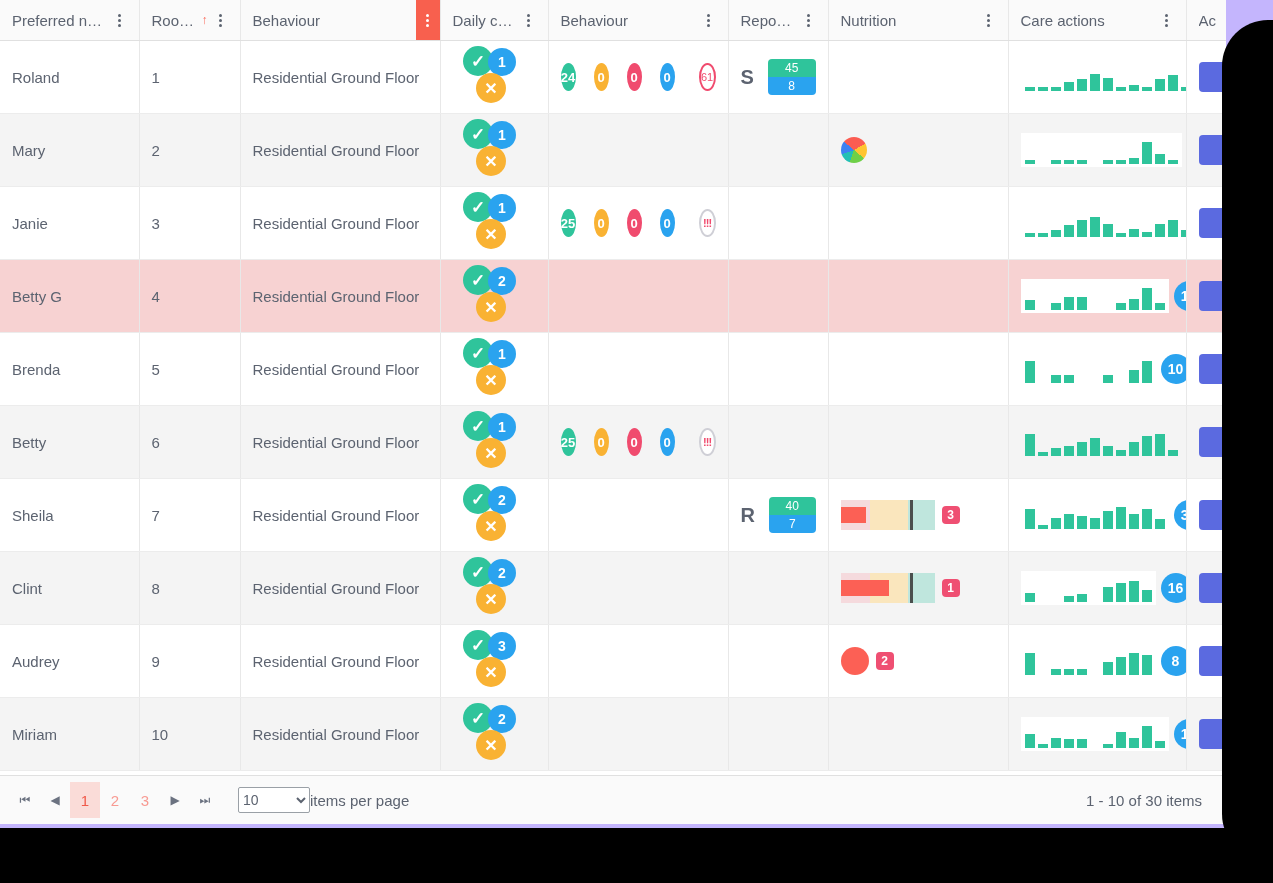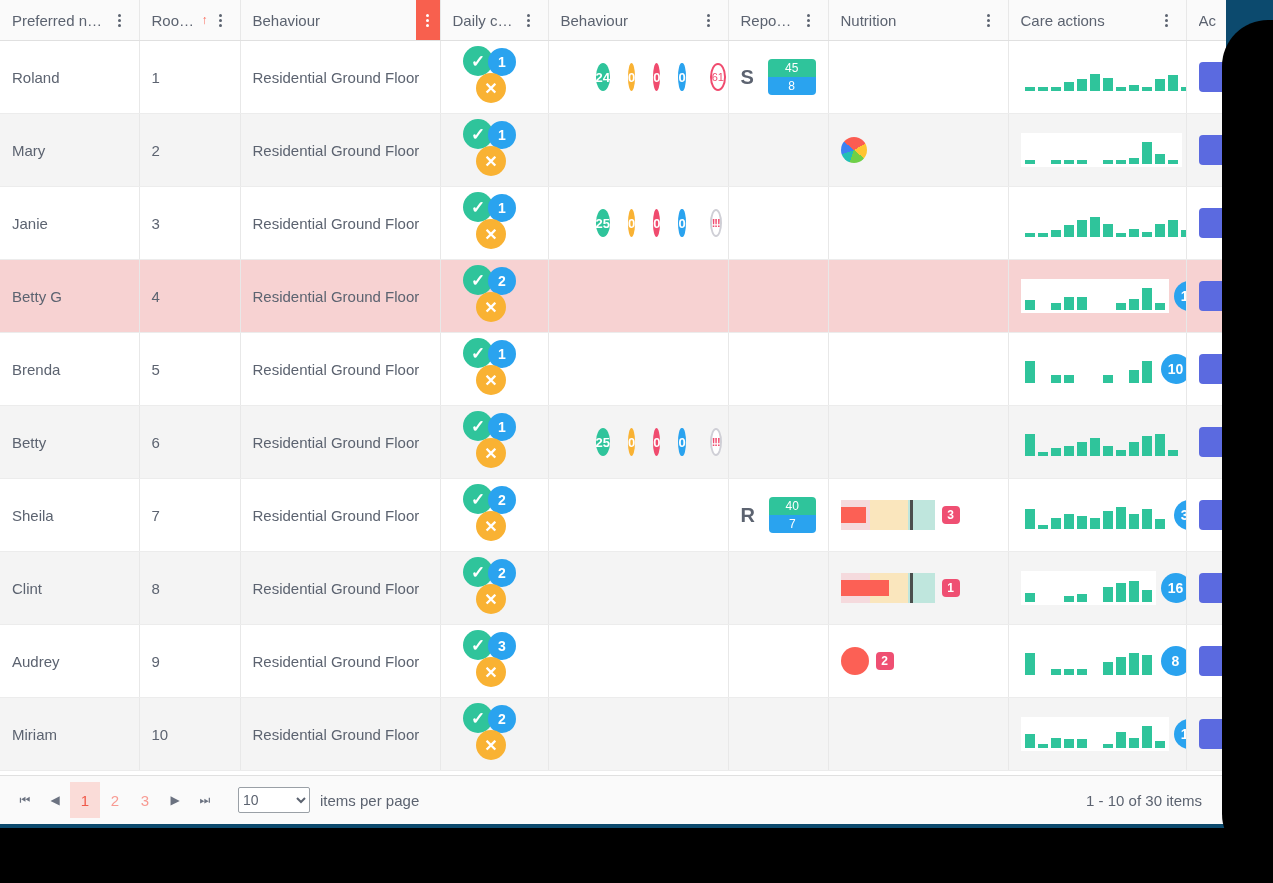--- a/index.html
+++ b/index.html
@@ -8,21 +8,21 @@
     width: 1273px; height: 883px;
     overflow: hidden;
     background: #ffffff;
     font-family: "Liberation Sans", sans-serif;
   }
 
   #root {
     position: relative;
     width: 1273px;
     height: 883px;
-    background: #0c4a6e;
+    background: #c4b5fd;
   }
 
   
   .device-frame {
     position: absolute;
     left: 1222px;
     top: 20px;
     width: 120px;
     height: 840px;
     background: #000000;
@@ -148,21 +148,21 @@
     justify-content: center;
     color: #fff;
     font-size: 14px;
     font-weight: bold;
   }
   .dc .chk { left: 0; top: 0; width: 30px; height: 30px; background: #2fc49b; font-size: 17px; }
   .dc .num { left: 25px; top: 2px; width: 28px; height: 28px; background: #2aa3ef; }
   .dc .x   { left: 13px; top: 27px; width: 30px; height: 30px; background: #f9b233; font-size: 16px; }
 
   
-  .beh { display: flex; align-items: center; gap: 18px; margin-left: 35px; }
+  .beh { display: flex; align-items: center; gap: 18px; }
   .beh .b {
     width: 28px; height: 28px;
     border-radius: 50%;
     display: flex; align-items: center; justify-content: center;
     color: #fff; font-size: 13px; font-weight: bold;
   }
   .beh .ring {
     width: 28px; height: 28px;
     border-radius: 50%;
     border: 2px solid #f04b6e;
@@ -306,21 +306,21 @@
     margin-left: 18px;
     width: 72px;
     height: 26px;
     font-size: 14px;
     font-family: "Liberation Sans", sans-serif;
     color: #5c6370;
     border: 1px solid #9aa0a6;
     border-radius: 2px;
     background: #fff;
   }
-  .ipp { margin-left: 10px; }
+  .ipp { }
   .range { margin-left: auto; margin-right: 14px; }
 </style>
 </head>
 <body>
 
 <div id="root">
 
   <div class="grid-wrap">
     <table class="grid">
       <colgroup>

